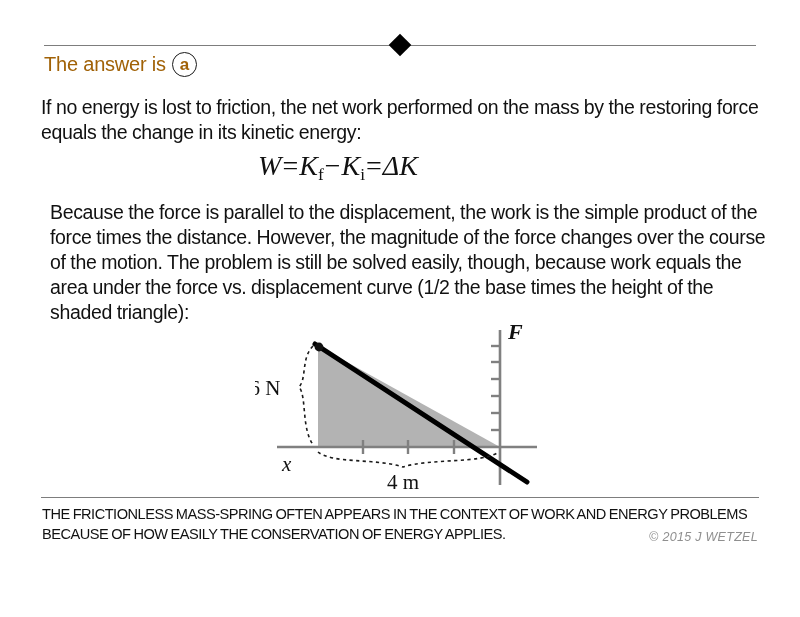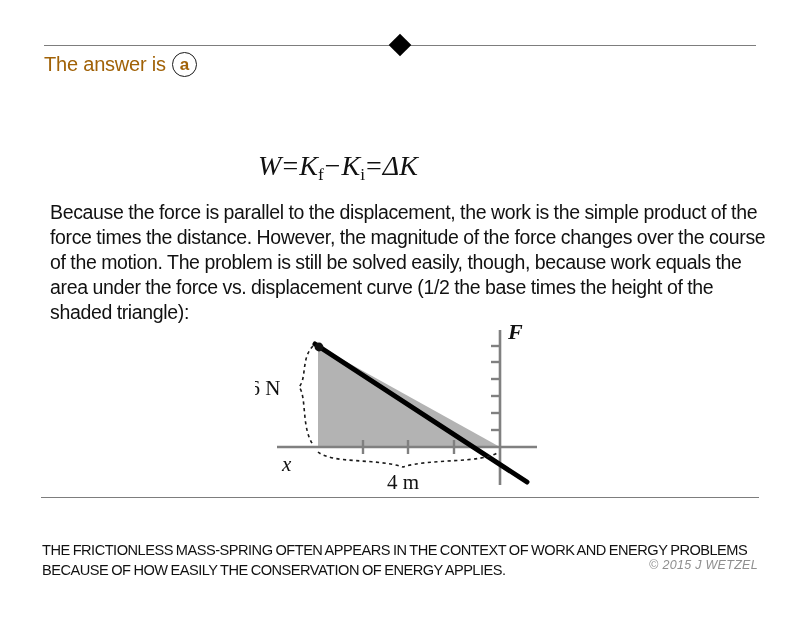--- a/index.html
+++ b/index.html
@@ -135,26 +135,25 @@
     position: absolute;
     left: 42px;
     top: 504px;
     width: 722px;
     font-size: 14.6px;
     line-height: 20px;
     color: #111111;
     font-family: "Liberation Sans", sans-serif;
     letter-spacing: -0.5px;
     word-spacing: -0.6px;
-    margin-top: 36px;
   }
   .copyright {
     position: absolute;
     right: 42px;
-    top: 558px;
+    top: 530px;
     font-size: 12.5px;
     font-style: italic;
     color: #8f8f8f;
     letter-spacing: 0.3px;
     font-family: "Liberation Sans", sans-serif;
   }
 </style>
 </head>
 <body>
 
@@ -163,20 +162,21 @@
   <div class="top-rule-wrap">
     <div class="top-rule"></div>
     <div class="top-diamond"></div>
   </div>
 
   <div class="answer-line">
     <span class="answer-text">The answer is</span>
     <span class="answer-circle">a</span>
   </div>
 
+  <div class="para" id="para1">If no energy is lost to friction, the net work performed on the mass by the restoring force equals the change in its kinetic energy:</div>
 
   <div class="equation">
     <span>W</span><span class="op">=</span><span>K</span><span class="sub">f</span><span class="op">−</span><span>K</span><span class="sub">i</span><span class="op">=</span><span>ΔK</span>
   </div>
 
   <div class="para" id="para2">Because the force is parallel to the displacement, the work is the simple product of the force times the distance.  However, the magnitude of the force changes over the course of the motion.   The problem is still be solved easily, though, because work equals the area under the force vs. displacement curve (1/2 the base times the height of the shaded triangle):</div>
 
   <div id="figure">
     <svg width="300" height="175" viewBox="0 0 300 175" xmlns="http://www.w3.org/2000/svg">
 

